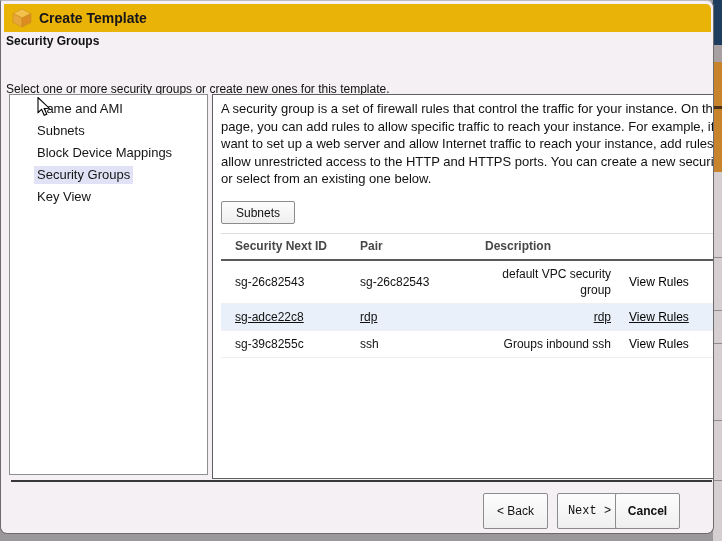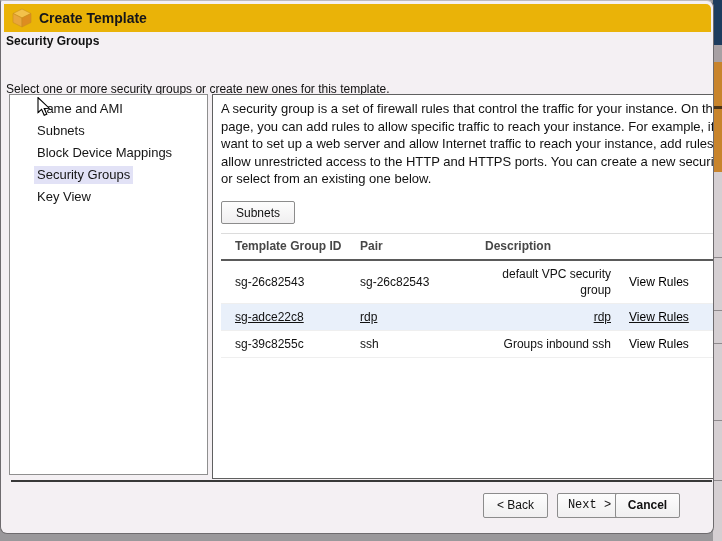--- a/index.html
+++ b/index.html
@@ -47,21 +47,21 @@
   .sg-table th{font-size:12px;font-weight:700;color:#474747;text-align:left;padding:5px 4px 6px 14px;
     border-top:1px solid #dcdcdc;border-bottom:2px solid #5a5a5a;white-space:nowrap;}
   .sg-table td{font-size:12px;color:#111;padding:5px 4px 5px 14px;vertical-align:middle;
     border-bottom:1px solid #efefef;}
   .sg-table tr.highlighted td{background:#e9f0fa;text-decoration:underline;}
   .sg-table td.wrap{white-space:normal;width:120px;line-height:16px;text-align:right;}
   .link{color:#000000;cursor:pointer;white-space:nowrap;}
 
   
   .footer-sep{position:absolute;left:10px;top:479px;width:701px;height:2px;background:#383838;}
-  .footer-btn{position:absolute;top:492px;width:65px;height:25px;line-height:21px;}
+  .footer-btn{position:absolute;top:492px;width:65px;height:36px;line-height:21px;}
   .btn-back{left:482px;} .btn-next{left:556px;font-family:Liberation Mono, monospace;} .btn-cancel{left:614px;font-weight:bold;}
 
   
   .cursor{position:absolute;left:37px;top:97px;width:14px;height:20px;pointer-events:none;z-index:50;}
 </style>
 </head>
 <body>
 
 <div class="screen">
 
@@ -115,21 +115,21 @@
 
       <table class="sg-table">
         <colgroup>
             <col class="c1">
             <col class="c2">
             <col class="c3">
             <col class="c4">
           </colgroup>
         <thead>
           <tr>
-            <th>Template Group ID</th>
+            <th>Security Next ID</th>
             <th>Pair</th>
             <th>Description</th>
             <th></th>
           </tr>
         </thead>
         <tbody>
           <tr>
             <td>sg-26c82543</td>
             <td>sg-26c82543</td>
             <td class="wrap">default VPC security group</td>

